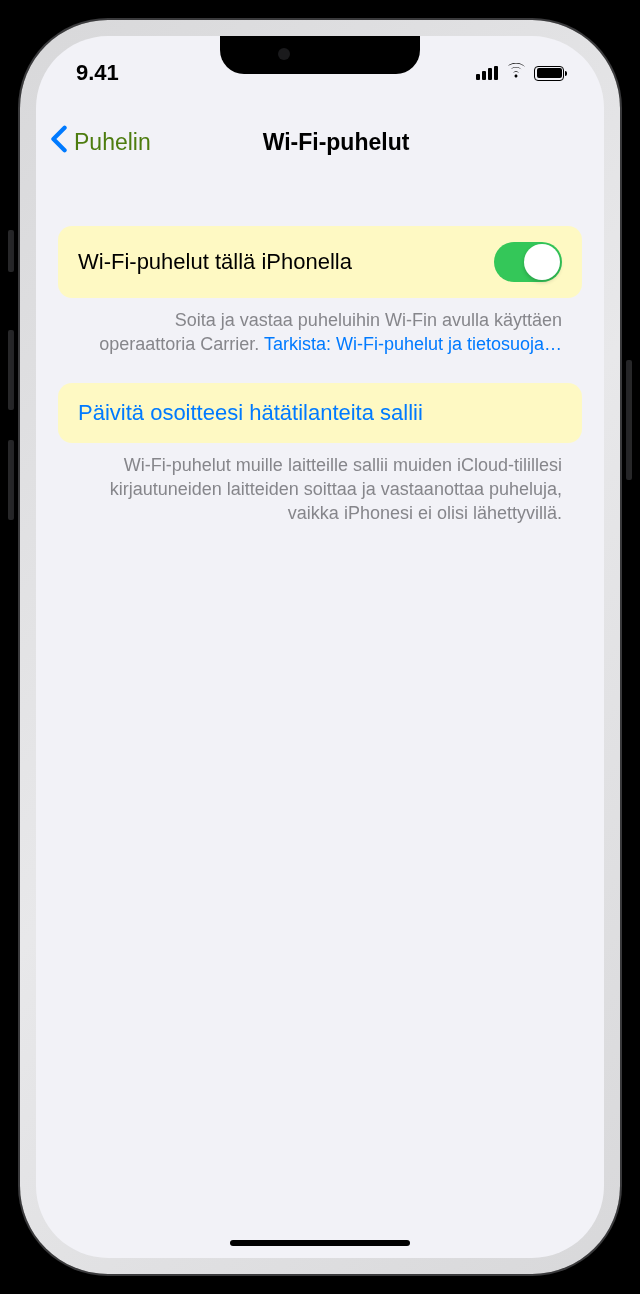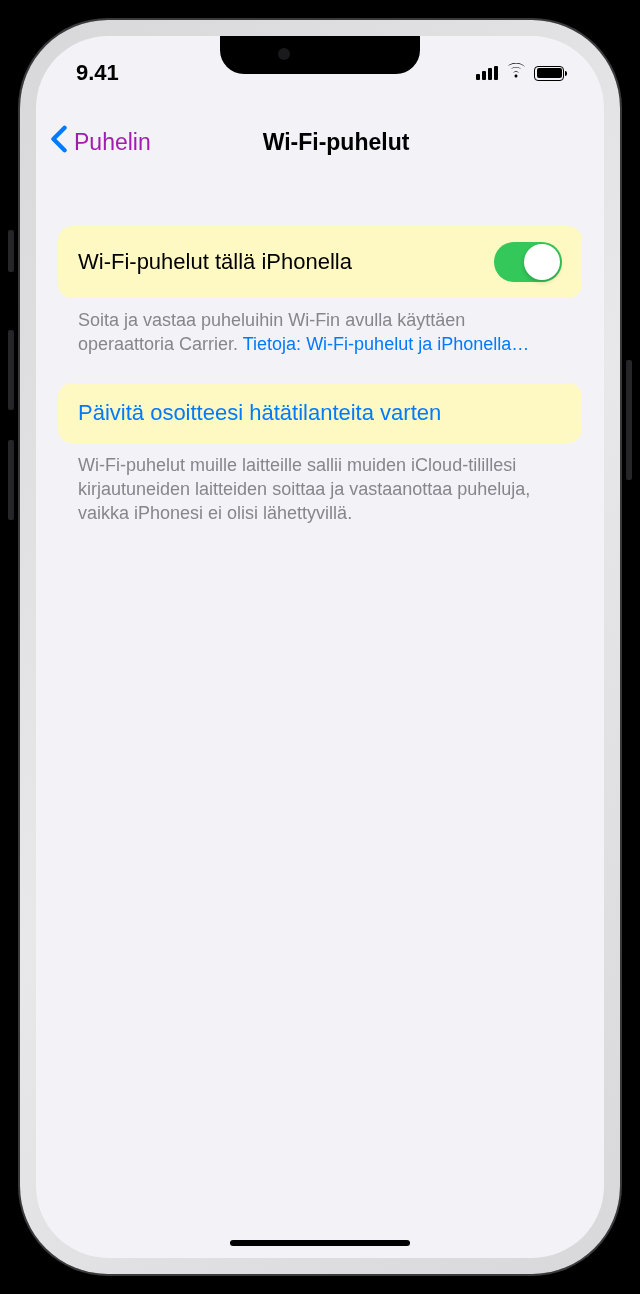--- a/index.html
+++ b/index.html
@@ -21,20 +21,21 @@
       align-items: center;
     }
     .phone-body {
       width: 600px;
       height: 1254px;
       background: linear-gradient(135deg, #d8d8da 0%, #e8e8ea 50%, #d8d8da 100%);
       border-radius: 88px;
       position: relative;
       box-shadow: 0 0 0 2px #3a3a3c, 0 0 20px rgba(0,0,0,0.5);
       padding: 16px;
+      text-align: right;
     }
     .side-button {
       position: absolute;
       background: #2a2a2c;
       border-radius: 2px;
     }
     .btn-left-1 { left: 8px; top: 230px; width: 6px; height: 42px; }
     .btn-left-2 { left: 8px; top: 330px; width: 6px; height: 80px; }
     .btn-left-3 { left: 8px; top: 440px; width: 6px; height: 80px; }
     .btn-right { right: 8px; top: 360px; width: 6px; height: 120px; }
@@ -138,21 +139,21 @@
       right: 0;
       height: 60px;
       display: flex;
       align-items: center;
       padding: 0 14px;
     }
     .back-button {
       display: flex;
       align-items: center;
       gap: 6px;
-      color: #a21caf;
+      color: #4d7c0f;
       font-size: 23px;
       cursor: pointer;
       position: absolute;
       left: 14px;
     }
     .chevron-back svg { width: 18px; height: 28px; }
     .nav-title {
       font-size: 23px;
       font-weight: 600;
       color: #000;
@@ -276,25 +277,25 @@
 
       <div class="content">
 
         <div class="cell">
           <span class="cell-label">Wi-Fi-puhelut tällä iPhonella</span>
           <div class="toggle on">
             <div class="toggle-knob"></div>
           </div>
         </div>
         <div class="footer-text">
-          <span>Soita ja vastaa puheluihin Wi-Fin avulla käyttäen operaattoria Carrier. </span><span class="footer-link">Tietoja: Wi-Fi-puhelut ja iPhonella…</span>
+          <span>Soita ja vastaa puheluihin Wi-Fin avulla käyttäen operaattoria Carrier. </span><span class="footer-link">Tarkista: Wi-Fi-puhelut ja tietosuoja…</span>
         </div>
 
         <div class="cell">
-          <span class="cell-link">Päivitä osoitteesi hätätilanteita varten</span>
+          <span class="cell-link">Päivitä osoitteesi hätätilanteita sallii</span>
         </div>
 
         <div class="footer-text">Wi-Fi-puhelut muille laitteille sallii muiden iCloud-tilillesi kirjautuneiden laitteiden soittaa ja vastaanottaa puheluja, vaikka iPhonesi ei olisi lähettyvillä.</div>
 
       </div>
 
       <div class="home-indicator"></div>
     </div>
   </div>
 </div>

